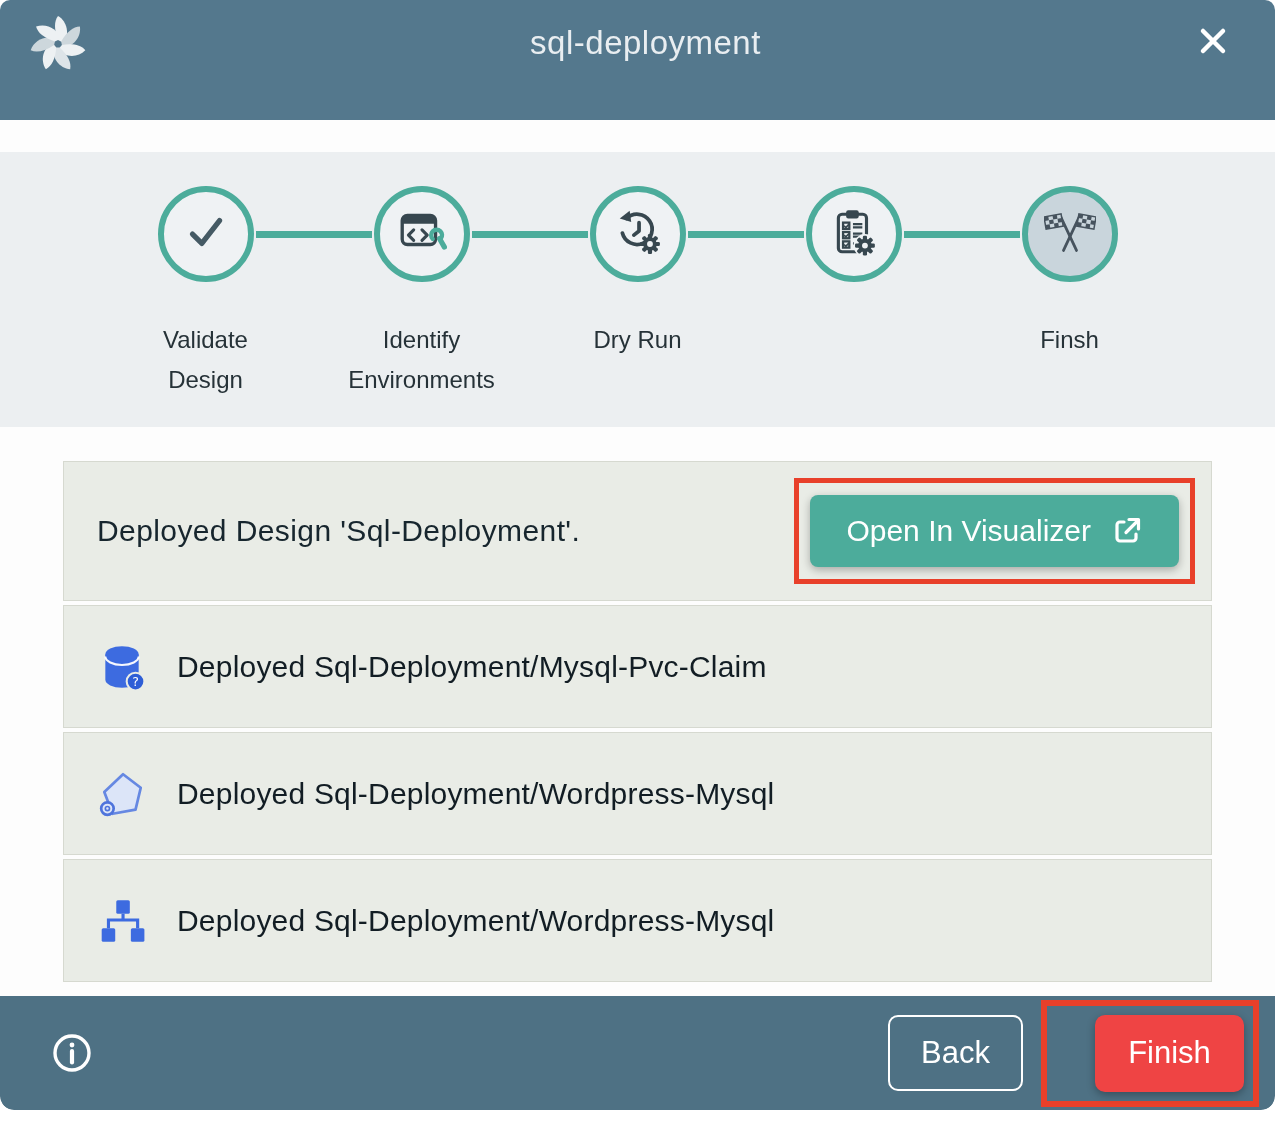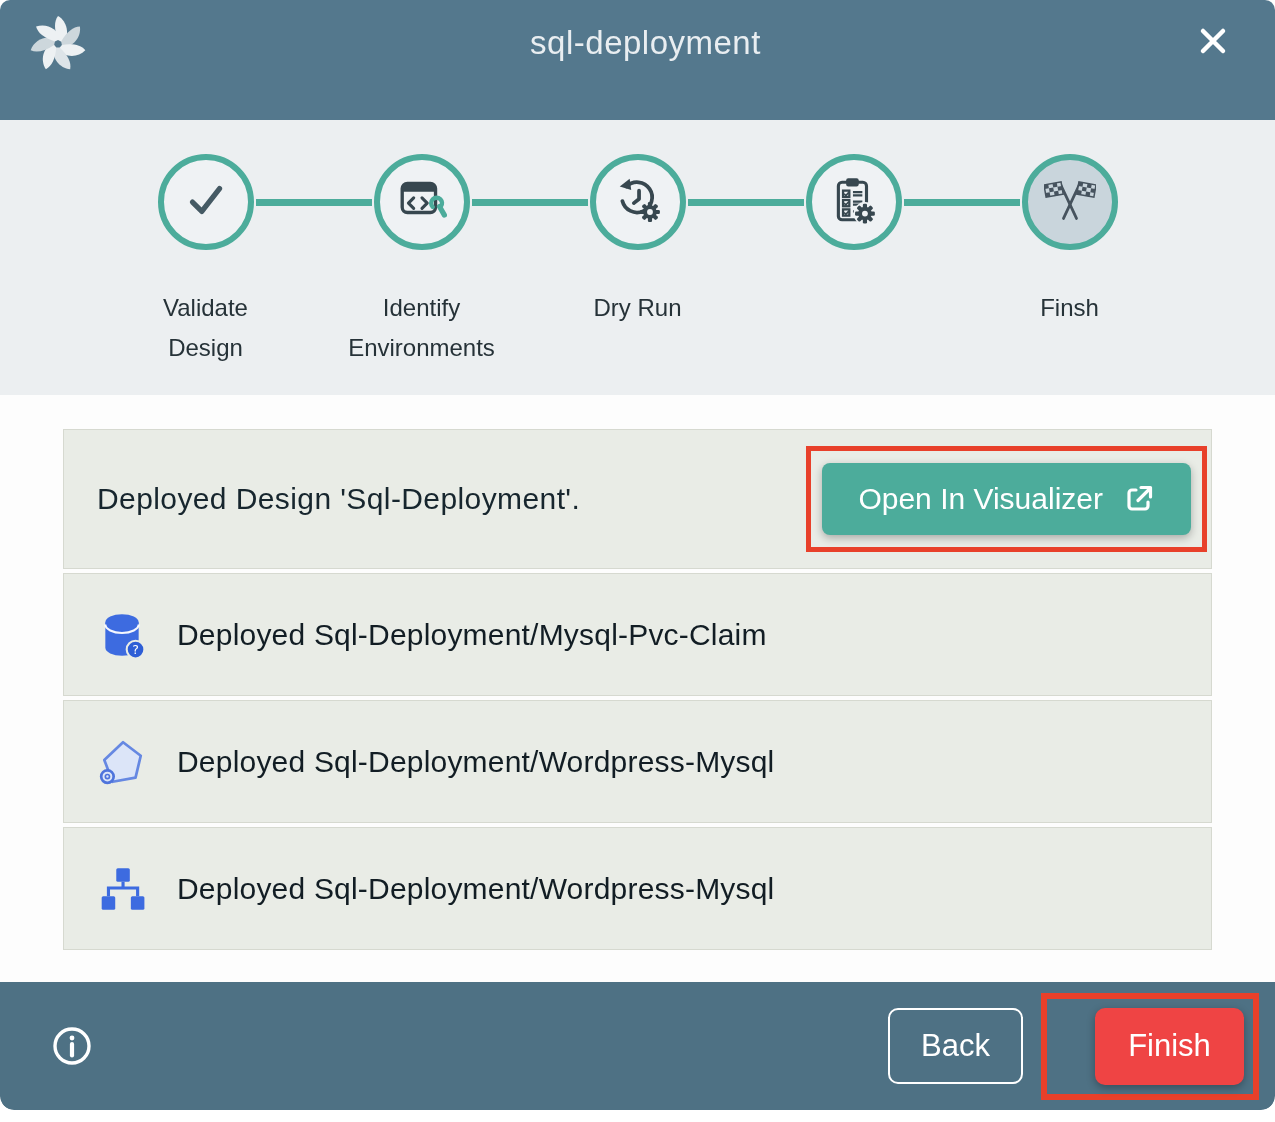--- a/index.html
+++ b/index.html
@@ -6,41 +6,41 @@
   body{width:1275px;height:1122px;font-family:"Liberation Sans",sans-serif;-webkit-font-smoothing:antialiased;}
   .dialog{position:relative;width:1275px;height:1110px;background:#fdfdfd;border-radius:10px 10px 14px 14px;overflow:hidden;}
 
   
   .dialog-header{position:relative;height:120px;background:#54788d;}
   .logo{position:absolute;left:26px;top:12px;width:64px;height:64px;}
   .dialog-title{position:absolute;left:0;right:0;top:24px;text-align:center;color:#e9eef1;font-size:33px;font-weight:400;letter-spacing:.5px;padding-left:16px;}
   .close-btn{position:absolute;right:40px;top:20px;width:44px;height:44px;background:transparent;border:none;cursor:pointer;padding:0;}
 
   
-  .stepper{height:275px;background:#eceff1;display:flex;justify-content:center;padding-top:34px;box-sizing:border-box;}
+  .stepper{height:275px;background:#eceff1;display:flex;justify-content:center;padding-top:34px;box-sizing:border-box;margin-top:32px;}
   .step{width:216px;position:relative;text-align:center;}
   .step:not(:first-child)::before{content:"";position:absolute;top:45px;left:calc(-50% + 50px);width:calc(100% - 100px);height:7px;background:#4cac9b;}
   .step-circle{position:relative;z-index:1;box-sizing:border-box;width:96px;height:96px;margin:0 auto;border:6px solid #4cac9b;border-radius:50%;background:#eff2f4;display:flex;align-items:center;justify-content:center;}
   .step.active .step-circle{background:#c9d5dc;}
   .step-label{max-width:164px;margin:38px auto 0;font-size:24px;line-height:1.65;color:#263238;}
 
   
   .content{padding:34px 63px 0;}
   .row{box-sizing:border-box;background:#e9ece6;border:1px solid #d6d9d0;margin-bottom:4px;display:flex;align-items:center;}
   .design-row{height:140px;justify-content:space-between;padding-left:33px;}
   .design-message{font-size:30px;font-weight:300;color:#17262e;letter-spacing:.4px;}
   .annotation{border:5px solid #e8402a;}
-  .action-annotation{margin-right:4px;padding:12px 11px;}
+  .action-annotation{margin-right:16px;padding:12px 11px;}
   .open-visualizer-btn{display:flex;align-items:center;gap:20px;background:#4cac9b;border:none;border-radius:8px;color:#ffffff;font-size:30px;font-family:inherit;padding:19px 36px;cursor:pointer;box-shadow:0 3px 8px rgba(0,0,0,.28);}
   .item-row{height:123px;padding-left:33px;}
   .item-icon{width:50px;height:50px;margin-right:30px;flex:none;}
   .item-label{font-size:30px;color:#121d24;letter-spacing:.2px;}
 
   
-  .dialog-footer{position:absolute;left:0;right:0;bottom:0;height:128px;background:#4e7184;border-radius:0 0 14px 14px;display:flex;align-items:center;justify-content:space-between;padding:0 16px 0 50px;box-sizing:border-box;}
+  .dialog-footer{position:absolute;left:0;right:0;bottom:0;height:114px;background:#4e7184;border-radius:0 0 14px 14px;display:flex;align-items:center;justify-content:space-between;padding:0 16px 0 50px;box-sizing:border-box;}
   .info-btn{background:transparent;border:none;padding:0;width:44px;height:44px;cursor:pointer;}
   .footer-actions{display:flex;align-items:center;}
   .back-btn{width:135px;height:76px;background:transparent;border:2px solid #ffffff;border-radius:10px;color:#ffffff;font-size:31px;font-family:inherit;margin-right:18px;cursor:pointer;}
   .finish-annotation{border-width:6px;padding:9px;}
   .finish-btn{width:149px;height:77px;background:#ef4444;border:none;border-radius:10px;color:#ffffff;font-size:31px;font-family:inherit;cursor:pointer;box-shadow:0 3px 8px rgba(0,0,0,.3);margin-left:39px;}
 </style>
 </head>
 <body>
 
 <div class="dialog">

